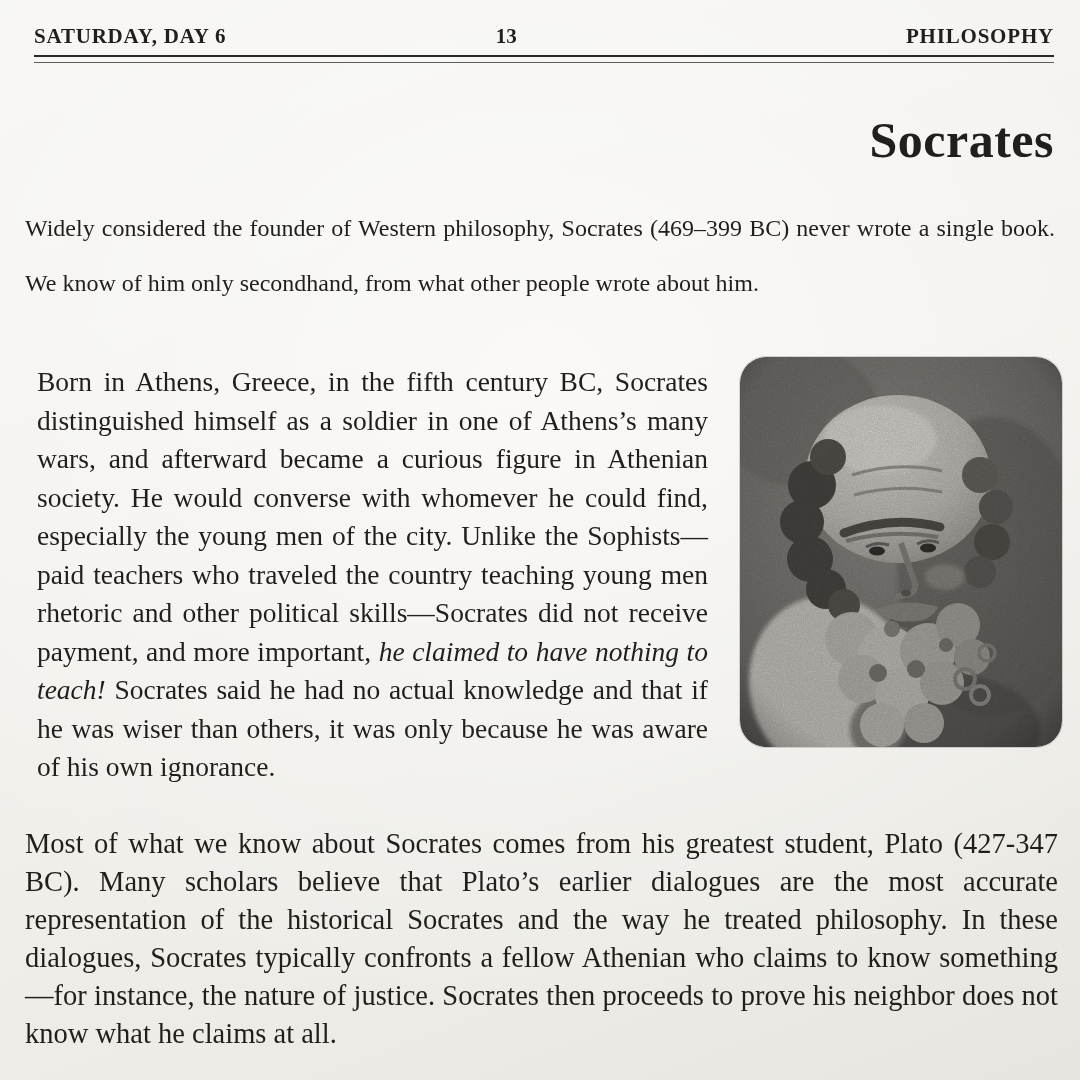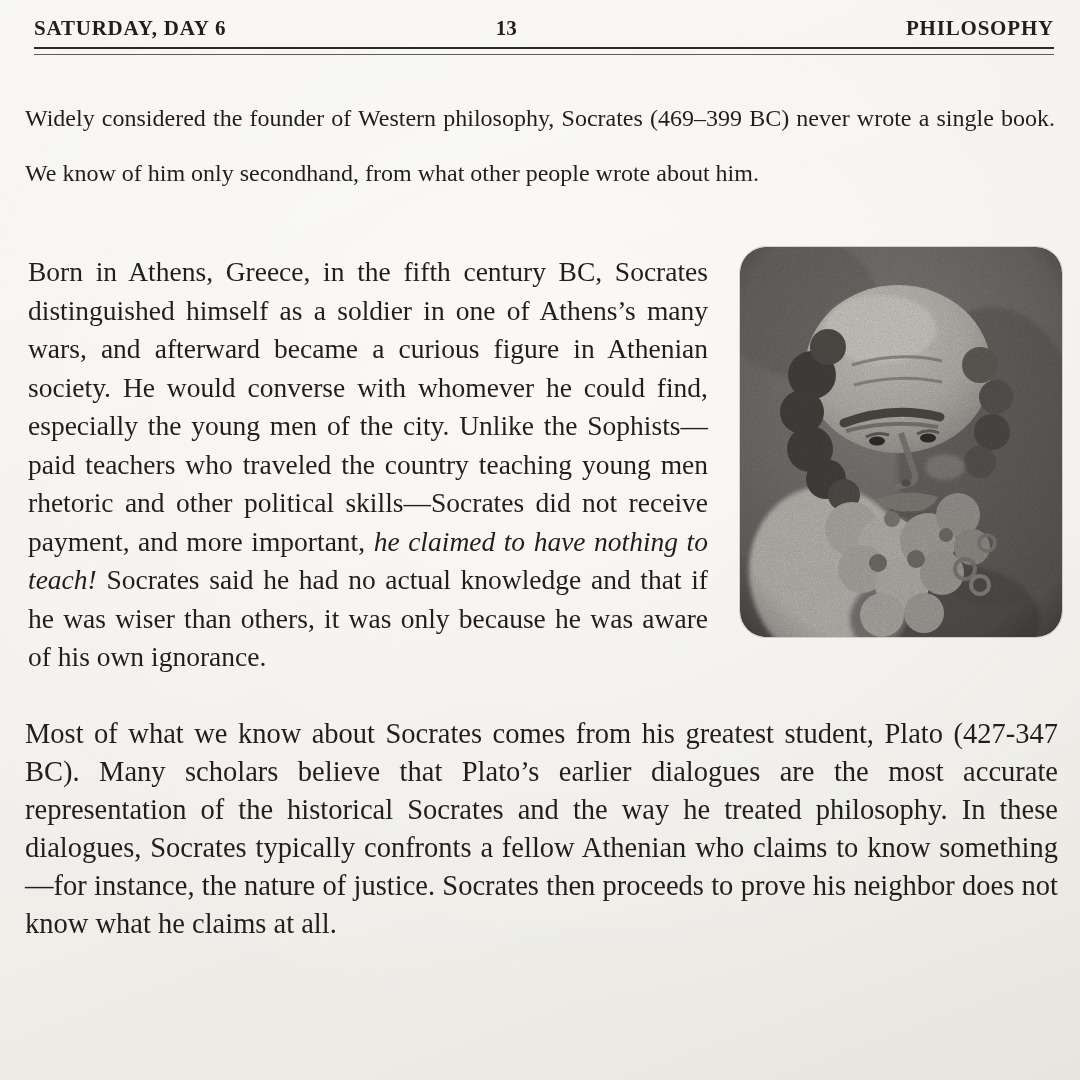--- a/index.html
+++ b/index.html
@@ -9,21 +9,21 @@
       radial-gradient(ellipse 120% 100% at 50% 35%, rgba(255,255,255,.55), rgba(0,0,0,0) 60%),
       linear-gradient(160deg,#f7f6f3 0%, #f3f1ed 45%, #ecebe6 80%, #e7e5df 100%);
     font-family:"Liberation Serif","DejaVu Serif",serif;
     color:#201f1c;
     -webkit-font-smoothing:antialiased;
   }
   .page{position:relative;width:100%;height:100%;}
   
   .runhead{
     display:flex;align-items:baseline;justify-content:space-between;
-    margin:16px 26px 0 34px;
+    margin:24px 26px 0 34px;
     font-weight:bold;font-size:21px;letter-spacing:.8px;
   }
   .runhead .pageno{font-weight:bold;letter-spacing:0;transform:translateX(-60px);}
   .rule{
     margin:6px 26px 0 34px;height:5px;
     border-top:2.5px solid #2b2a27;
     border-bottom:1px solid rgba(43,42,39,.75);
   }
   
   h1.title{
@@ -31,21 +31,21 @@
     font-size:50px;font-weight:bold;letter-spacing:.5px;line-height:1;
   }
   
   p.intro{
     margin:36px 25px 0 25px;
     font-size:24px;line-height:55px;text-align:justify;
   }
   
   .cols{
     display:flex;align-items:flex-start;
-    margin:46px 18px 0 28px;gap:32px;
+    margin:46px 18px 0 37px;gap:32px;
   }
   p.bodycol{
     margin:6px 0 0 0;flex:1 1 auto;max-width:688px;
     font-size:27.5px;line-height:38.5px;text-align:justify;
   }
   p.bodycol em{font-style:italic;}
   figure.portrait{
     margin:0;flex:0 0 auto;width:322px;height:390px;
     border-radius:26px;overflow:hidden;
     box-shadow:0 0 0 1px rgba(0,0,0,.15);
@@ -62,20 +62,21 @@
 
 <div class="page">
 
   <div class="runhead">
     <span>SATURDAY, DAY 6</span>
     <span class="pageno">13</span>
     <span>PHILOSOPHY</span>
   </div>
   <div class="rule"></div>
 
+  <h1 class="title">Socrates</h1>
 
   <p class="intro">Widely considered the founder of Western philosophy, Socrates (469–399 BC) never wrote a single book. We know of him only secondhand, from what other people wrote about him.</p>
 
   <div class="cols">
     <p class="bodycol"><span>Born in Athens, Greece, in the fifth century BC, Socrates distinguished himself as a soldier in one of Athens’s many wars, and afterward became a curious figure in Athenian society. He would converse with whomever he could find, especially the young men of the city. Unlike the Sophists—paid teachers who traveled the country teaching young men rhetoric and other political skills—Socrates did not receive payment, and more important, </span><em>he claimed to have nothing to teach!</em><span> Socrates said he had no actual knowledge and that if he was wiser than others, it was only because he was aware of his own ignorance.</span></p>
 
     <figure class="portrait">
       <svg viewBox="0 0 322 390" xmlns="http://www.w3.org/2000/svg">
         <defs>
           <clipPath id="frame">

